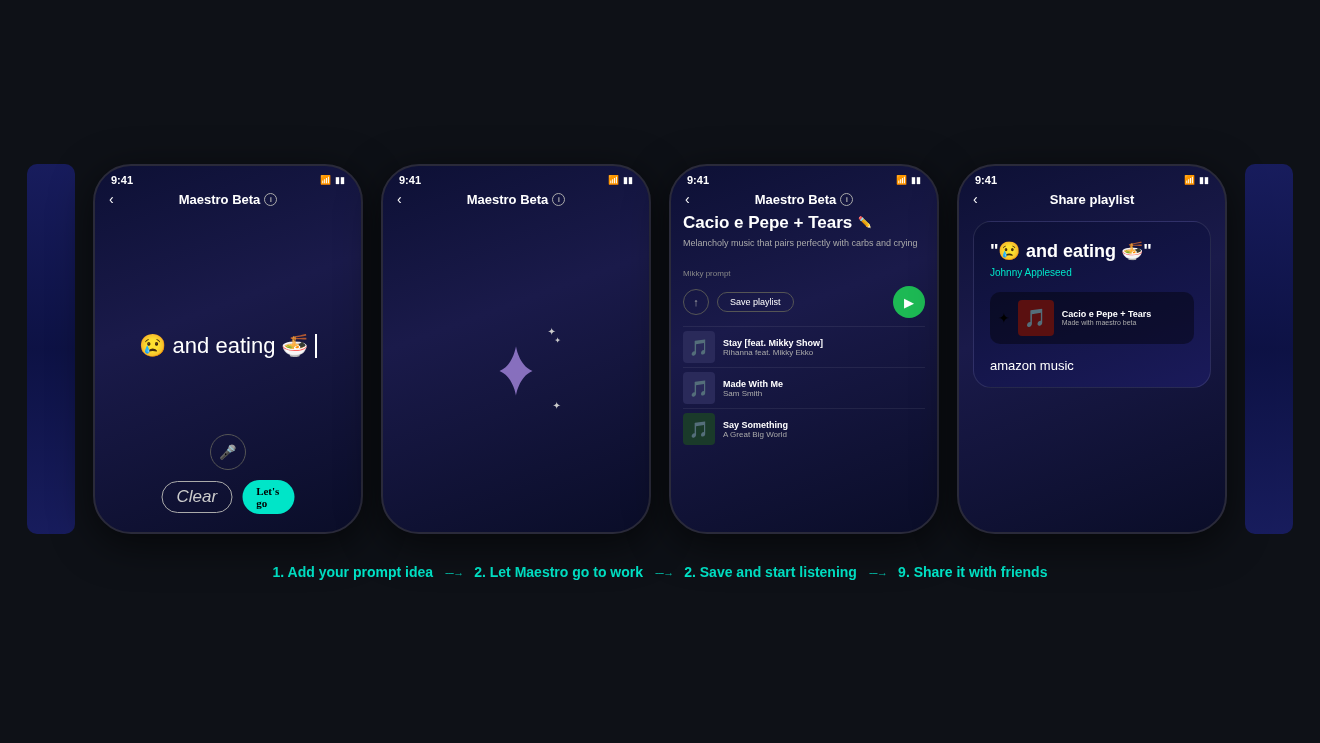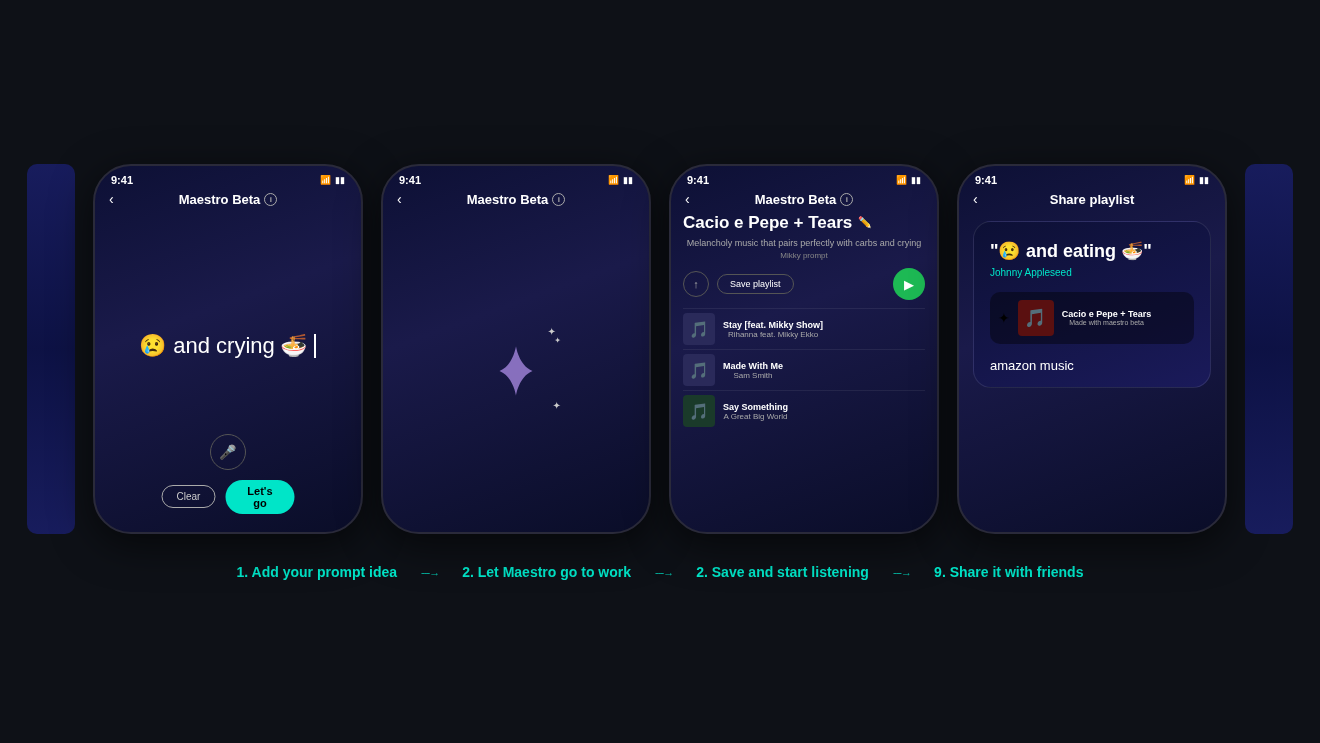--- a/index.html
+++ b/index.html
@@ -48,21 +48,20 @@
       width: 270px;
       height: 370px;
       border-radius: 38px;
       border: 2.5px solid #2a2a3a;
       background: linear-gradient(160deg, #0d1035 0%, #1a1a4a 40%, #0a0d28 100%);
       overflow: hidden;
       position: relative;
       display: flex;
       flex-direction: column;
       box-shadow: 0 10px 40px rgba(0,0,0,0.6);
-      text-align: center;
     }
 
     
     .status-bar {
       display: flex;
       justify-content: space-between;
       align-items: center;
       padding: 8px 16px 4px;
       flex-shrink: 0;
     }
@@ -175,30 +174,32 @@
       transform: translateX(-50%);
       display: flex;
       gap: 10px;
       align-items: center;
     }
     .btn-clear {
       border: 1.5px solid #aaa;
       border-radius: 20px;
       padding: 5px 14px;
       color: #ccc;
-      font-size: 10px;
+      font-size: 17px;
       background: transparent;
+      font-style: italic;
     }
     .btn-letsgo {
       border-radius: 20px;
       padding: 5px 14px;
       color: #000;
       font-size: 11px;
       background: #00e5c8;
       font-weight: 600;
+      font-family: Liberation Serif, serif;
     }
 
     
     .phone2-content {
       flex: 1;
       display: flex;
       align-items: center;
       justify-content: center;
     }
     .sparkle-container {
@@ -238,21 +239,21 @@
       display: flex;
       align-items: center;
       gap: 6px;
       margin-bottom: 4px;
       margin-top: 2px;
     }
     .playlist-desc {
       font-size: 9px;
       color: #aaa;
       line-height: 1.4;
-      margin-bottom: 2px;
+      margin-bottom: 20px;
     }
     .show-prompt-link {
       font-size: 8px;
       color: #888;
       margin-bottom: 8px;
     }
     .playlist-actions {
       display: flex;
       align-items: center;
       gap: 8px;
@@ -389,21 +390,21 @@
     .amazon-logo-brand {
       font-size: 13px;
       color: #fff;
     }
 
     
     .steps-row {
       display: flex;
       align-items: center;
       justify-content: center;
-      gap: 12px;
+      gap: 0;
       width: 100%;
     }
     .step-item {
       display: flex;
       align-items: center;
       gap: 0;
     }
     .step-label {
       font-size: 14px;
       font-weight: 700;
@@ -445,21 +446,21 @@
       <div class="nav-bar">
         <span class="nav-back">‹</span>
         <div class="nav-title">
           <span>Maestro Beta</span>
           <div class="info-icon">i</div>
         </div>
       </div>
       <div class="phone-body">
         <div class="phone1-content">
           <div class="prompt-text">
-            <span>😢 and crying 🍜</span>
+            <span>😢 and eating 🍜</span>
             <span class="cursor-bar"></span>
           </div>
         </div>
         <div class="mic-btn">🎤</div>
         <div class="bottom-btns">
           <div class="btn-clear">Clear</div>
           <div class="btn-letsgo">Let's go</div>
         </div>
       </div>
     </div>

